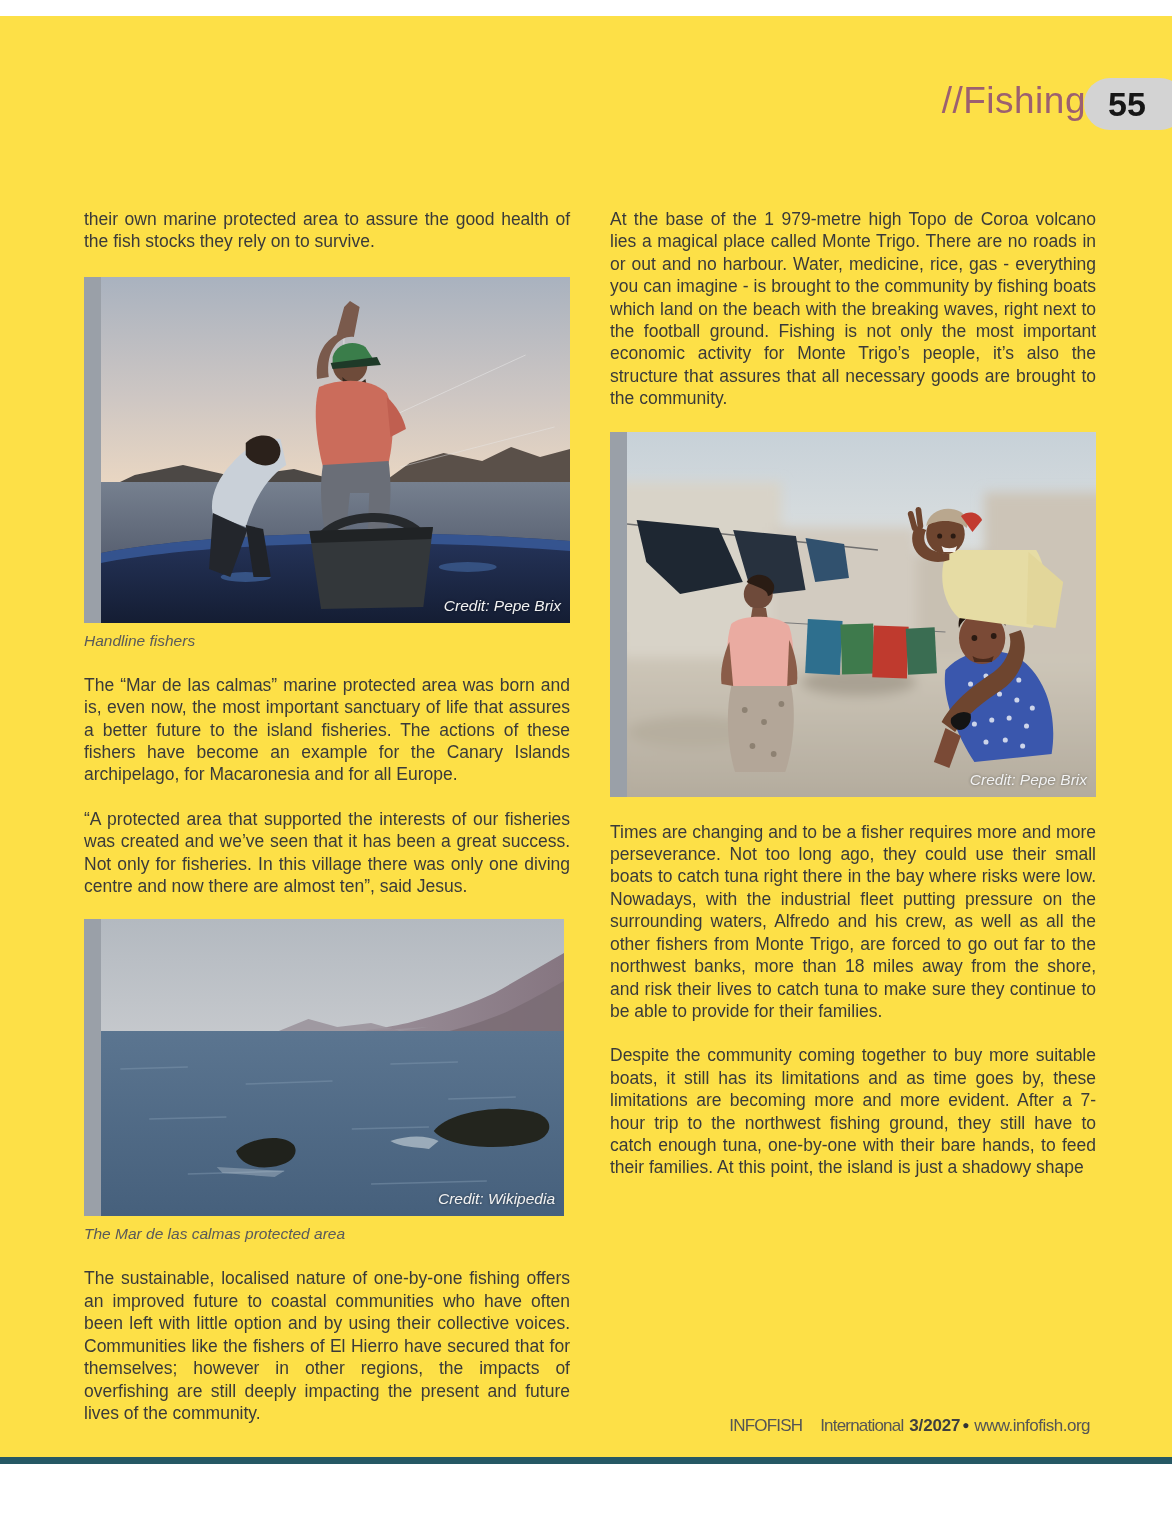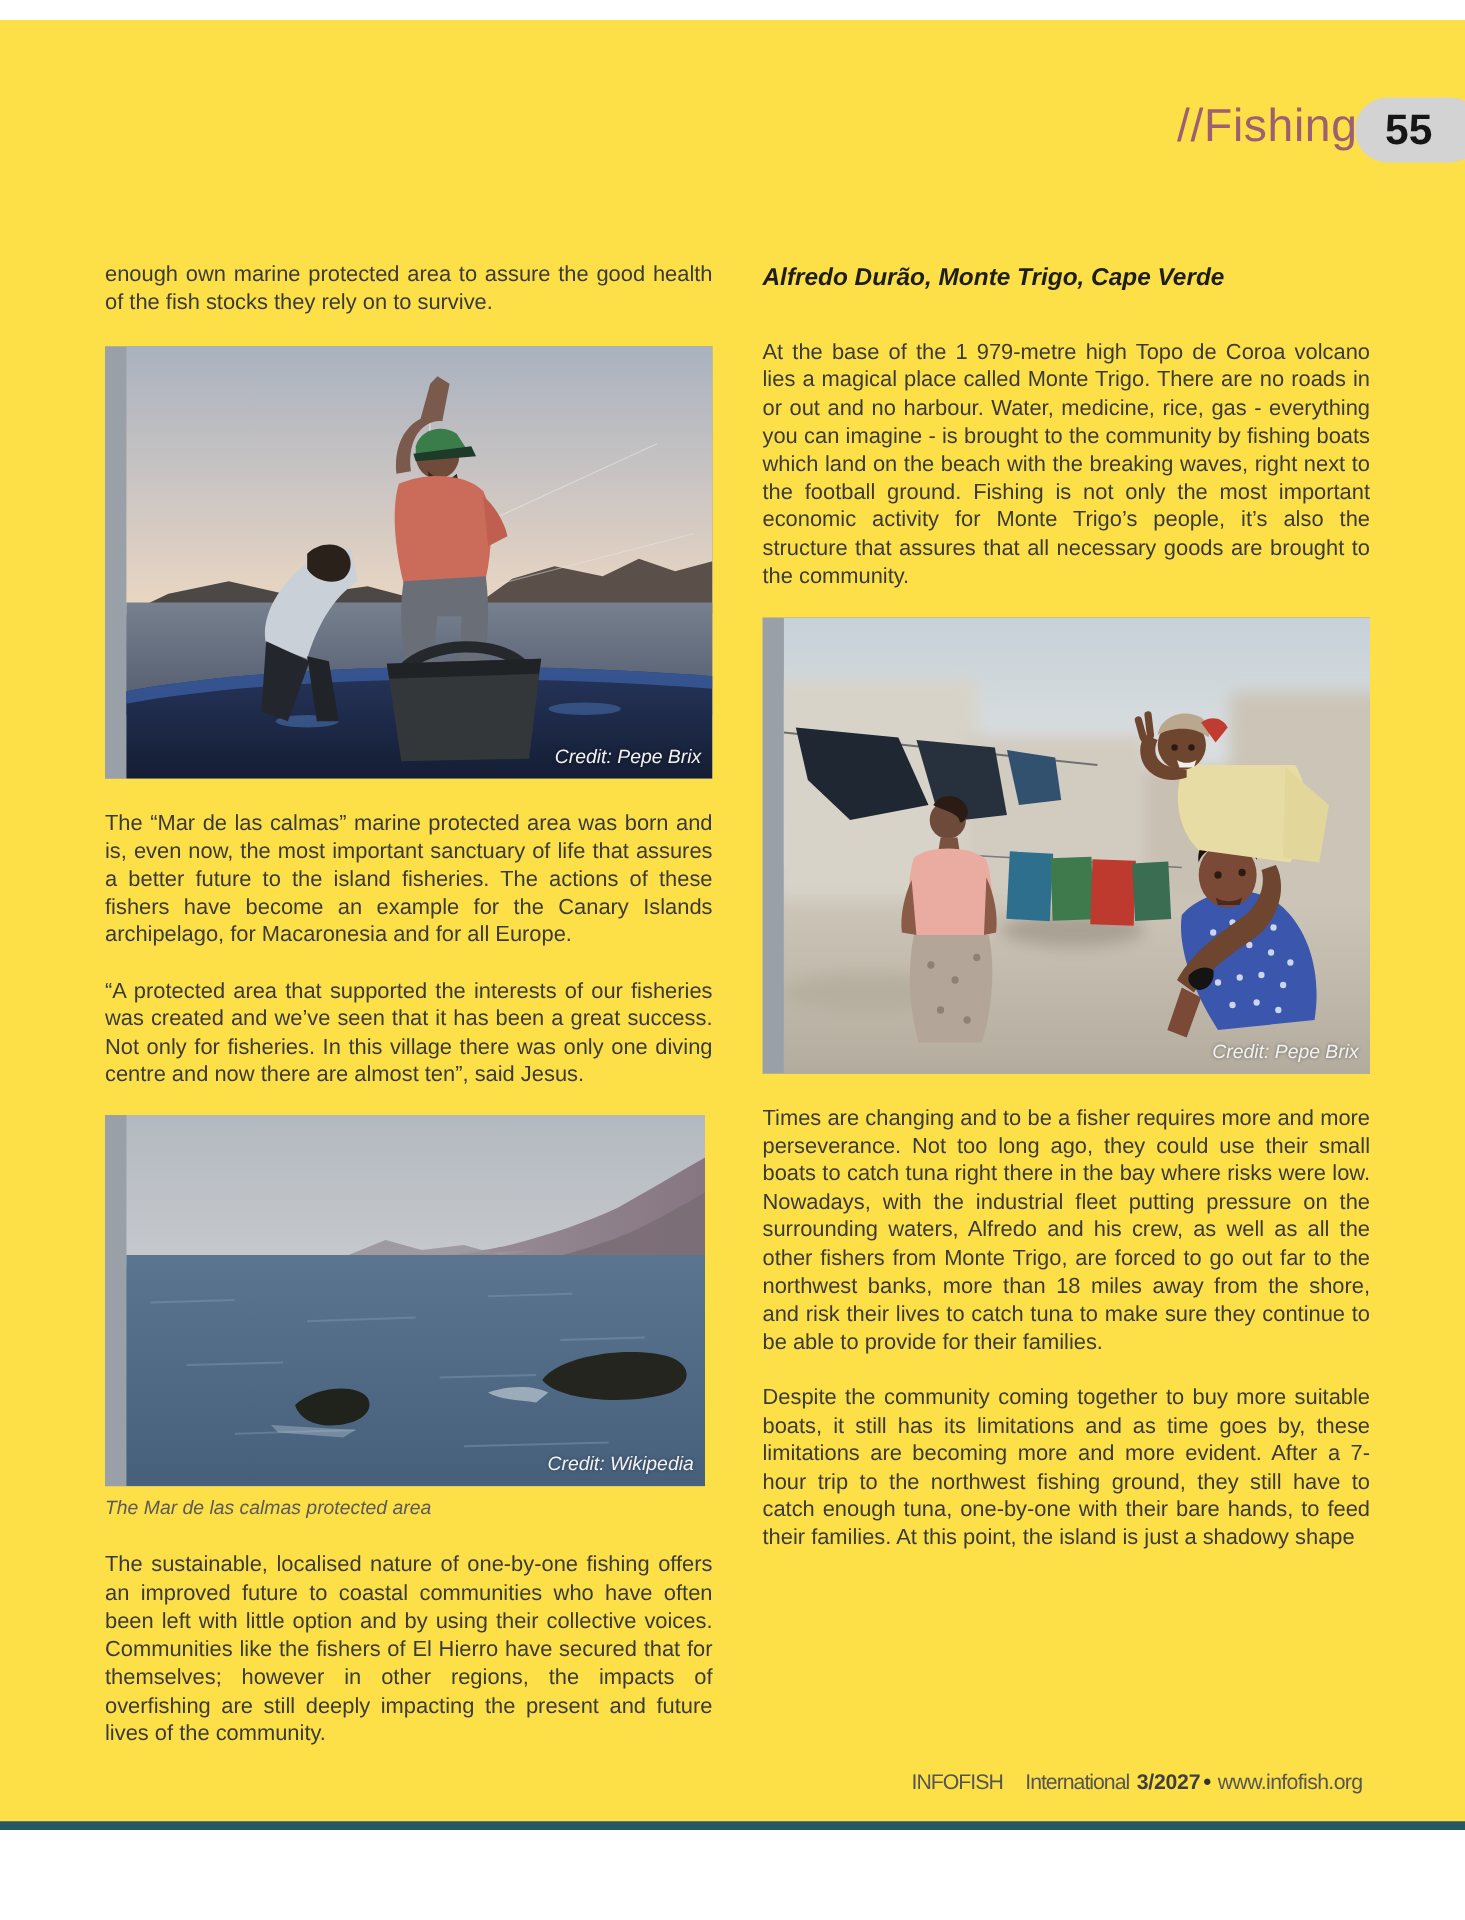--- a/index.html
+++ b/index.html
@@ -70,21 +70,21 @@
   <div class="page-header">
     <span class="section-label">//Fishing</span>
     <span class="page-pill">
       <span class="num">55</span>
     </span>
   </div>
 
   <div class="columns">
 
     <div class="col">
-      <p class="body intro">enough own marine protected area to assure the good health of the fish stocks they rely on to survive.</p>
+      <p class="body intro">their own marine protected area to assure the good health of the fish stocks they rely on to survive.</p>
 
       <figure>
         <div class="photo fig-tall">
           <svg viewBox="0 0 486 346" preserveAspectRatio="none">
             <defs>
               <linearGradient id="sky1" x1="0" y1="0" x2="0" y2="1">
                 <stop offset="0" stop-color="#a9b2bf"></stop>
                 <stop offset="0.55" stop-color="#cdc6c3"></stop>
                 <stop offset="1" stop-color="#ecd8c2"></stop>
               </linearGradient>
@@ -125,20 +125,21 @@
             <path d="M230,188 L298,184 C302,212 300,246 292,268 L276,268 L278,216 L258,216 L252,270 L236,270 C228,244 226,210 230,188 Z" fill="#6a6e77"></path>
             <path d="M236,268 L234,318 L252,320 L254,270 Z" fill="#5c616b"></path>
             <path d="M276,266 L278,316 L294,316 L292,266 Z" fill="#565b64"></path>
 
             <path d="M216,254 L344,250 L334,330 L228,332 Z" fill="#33373a"></path>
             <path d="M230,258 C252,236 308,234 330,256" stroke="#26292c" stroke-width="9" fill="none"></path>
             <path d="M216,254 L344,250 L342,262 L218,266 Z" fill="#202325"></path>
           </svg>
           <span class="credit">Credit: Pepe Brix</span>
         </div>
+        <figcaption>Handline fishers</figcaption>
       </figure>
 
       <p class="body">The “Mar de las calmas” marine protected area was born and is, even now, the most important sanctuary of life that assures a better future to the island fisheries. The actions of these fishers have become an example for the Canary Islands archipelago, for Macaronesia and for all Europe.</p>
       <p class="body">“A protected area that supported the interests of our fisheries was created and we’ve seen that it has been a great success. Not only for fisheries. In this village there was only one diving centre and now there are almost ten”, said Jesus.</p>
 
       <figure>
         <div class="photo fig-sea">
           <svg viewBox="0 0 480 297" preserveAspectRatio="none">
             <defs>
               <linearGradient id="sky2" x1="0" y1="0" x2="0" y2="1">
@@ -176,21 +177,20 @@
           </svg>
           <span class="credit">Credit: Wikipedia</span>
         </div>
         <figcaption>The Mar de las calmas protected area</figcaption>
       </figure>
 
       <p class="body">The sustainable, localised nature of one-by-one fishing offers an improved future to coastal communities who have often been left with little option and by using their collective voices. Communities like the fishers of El Hierro have secured that for themselves; however in other regions, the impacts of overfishing are still deeply impacting the present and future lives of the community.</p>
     </div>
 
     <div class="col">
-      <h2 class="rc-heading">Alfredo Durão, Monte Trigo, Cape Verde</h2>
 
       <p class="body">At the base of the 1 979-metre high Topo de Coroa volcano lies a magical place called Monte Trigo. There are no roads in or out and no harbour. Water, medicine, rice, gas - everything you can imagine - is brought to the community by fishing boats which land on the beach with the breaking waves, right next to the football ground. Fishing is not only the most important economic activity for Monte Trigo’s people, it’s also the structure that assures that all necessary goods are brought to the community.</p>
 
       <figure>
         <div class="photo fig-village">
           <svg viewBox="0 0 486 365" preserveAspectRatio="none">
             <defs>
               <linearGradient id="sky3" x1="0" y1="0" x2="0" y2="1">
                 <stop offset="0" stop-color="#c7d1d8"></stop>
                 <stop offset="1" stop-color="#e9e9e5"></stop>

